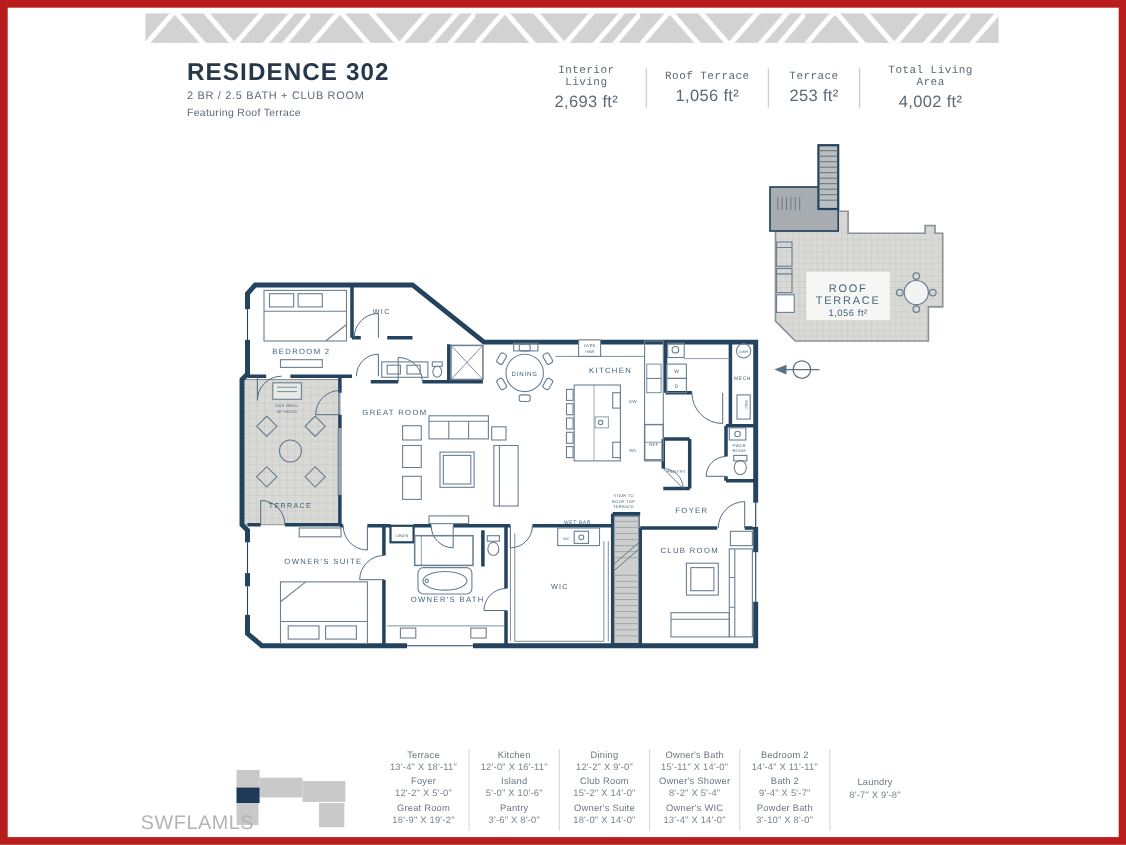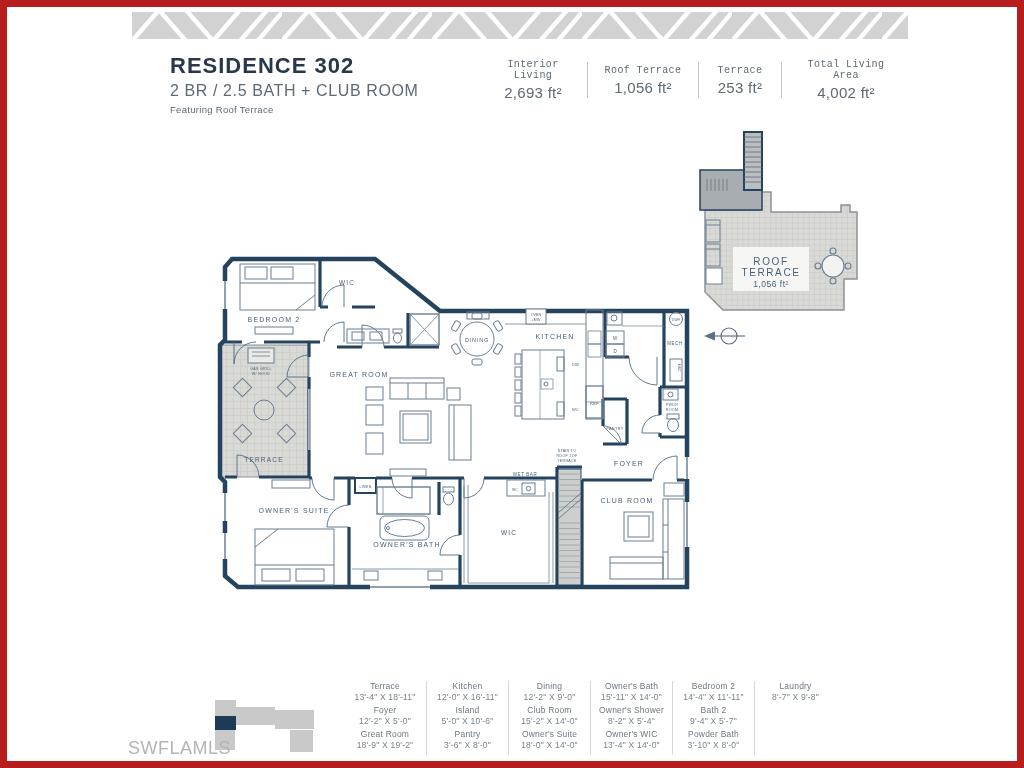--- a/index.html
+++ b/index.html
@@ -7,37 +7,37 @@
               font-family:"Liberation Sans", sans-serif; }
   .canvas { position:absolute; left:0; top:0; width:1024px; height:768px;
             background:#ffffff; border:7px solid #b91c1c; }
 
   
   .band { position:absolute; left:125px; top:5px; width:776px; height:27px; }
 
   
   .titleblock { position:absolute; left:163px; top:46px; }
   .title { font-size:22px; font-weight:700; letter-spacing:1px; color:#27384a; }
-  .subtitle { margin-top:3px; font-size:16px; letter-spacing:0.6px; color:#5d6a75; }
+  .subtitle { margin-top:3px; font-size:10px; letter-spacing:0.6px; color:#5d6a75; }
   .tagline { margin-top:4px; font-size:9.5px; letter-spacing:0.3px; color:#5d6a75; }
 
   
   .stats { position:absolute; left:478px; top:52px; display:flex; align-items:center; }
   .stat { text-align:center; padding:0 4px; }
   .stat .lab { font-size:10px; letter-spacing:0.4px; color:#5d6a75;font-family:Liberation Mono, monospace; }
   .stat .val { margin-top:3px; font-size:15px; letter-spacing:0.3px; color:#5d6a75; }
   .stat-div { width:1px; height:36px; background:#c2c8cd; margin:0 6px; }
   .w1{width:96px}.w2{width:98px}.w3{width:70px}.w4{width:116px}
 
   svg text { font-family:"Liberation Sans", sans-serif; fill:#46627b; }
 
   
   .dims { position:absolute; left:337px; top:674px; display:flex; }
   .dimcol { width:82px; height:74px; display:flex; flex-direction:column; justify-content:flex-start; }
-  .dimcol.center { }
+  .dimcol.center { justify-content:center; }
   .dimcol + .dimcol { border-left:1px solid #d4d8da; }
   .dimitem { text-align:center; margin-bottom:3px; }
   .dimitem .nm { font-size:8.5px; color:#6d7780; letter-spacing:0.2px; line-height:10.5px; }
   .dimitem .sz { font-size:8.5px; color:#79838b; letter-spacing:0.2px; line-height:10.5px; }
 
   
   .keyplan { position:absolute; left:200px; top:688px; width:115px; height:62px; }
   .kp { position:absolute; background:#c9c9c9; }
   .kp.unit { background:#1e3a57; }
 

